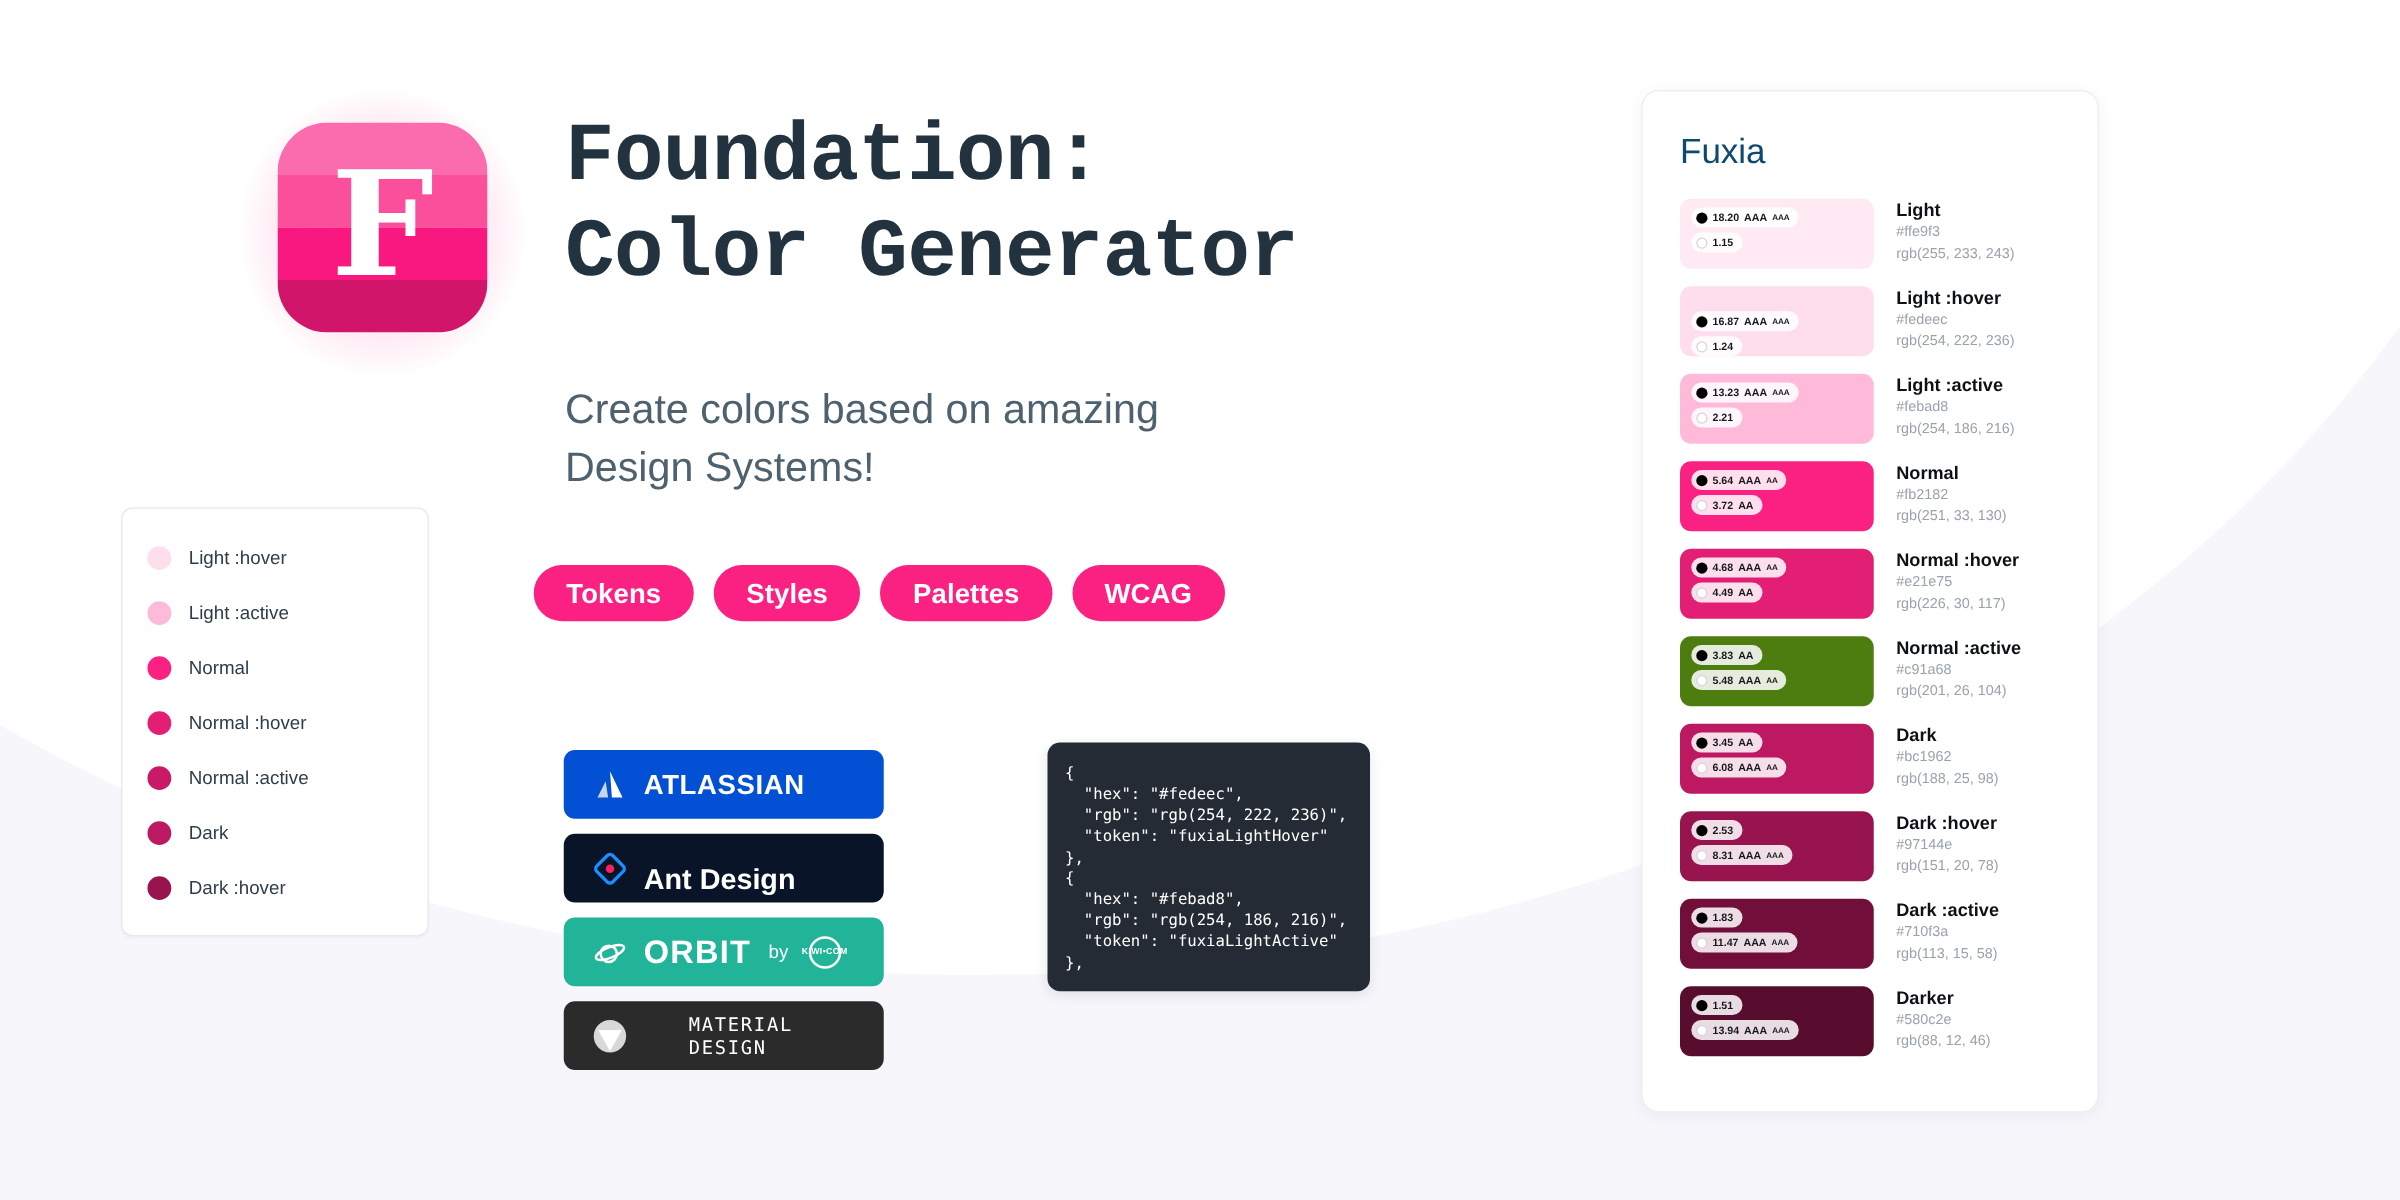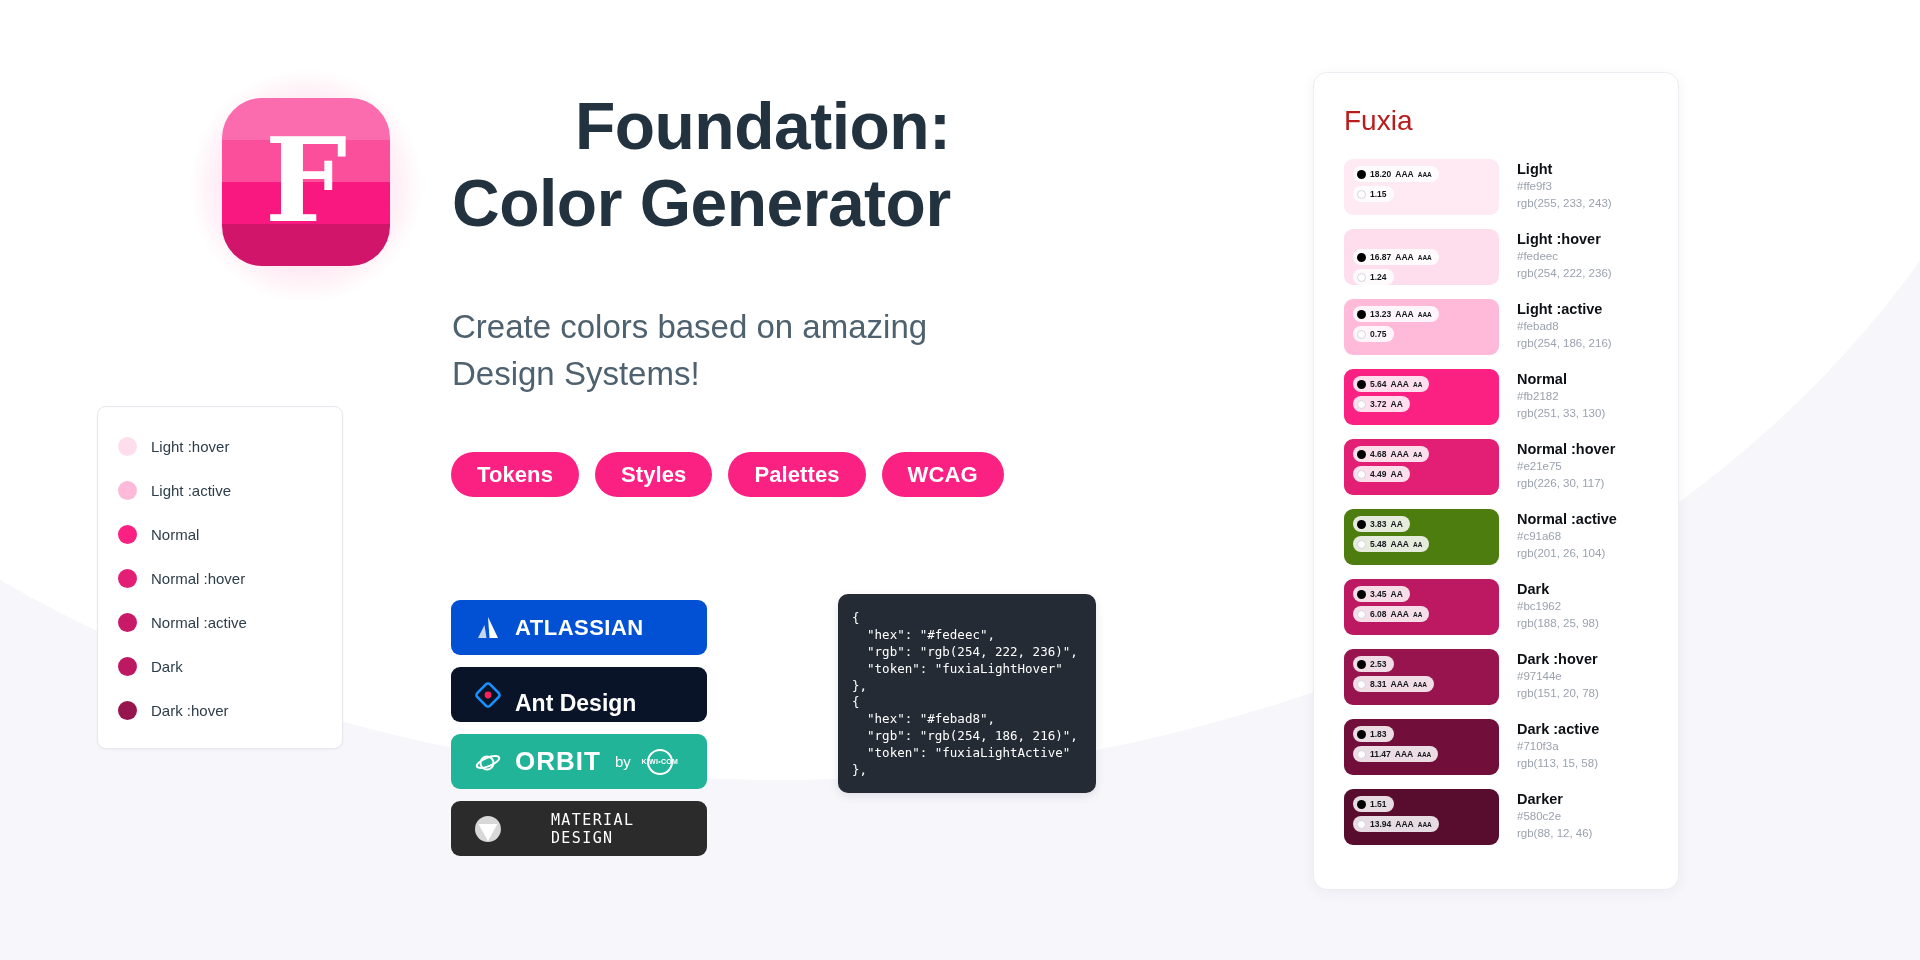--- a/index.html
+++ b/index.html
@@ -83,43 +83,42 @@
     color: #ffffff;
     line-height: 1;
     padding-bottom: 4px;
   }
 
   
   #headline {
     position: absolute;
     left: 452px;
     top: 88px;
-    font-family: Liberation Sans, sans-serif;
+    font-family: Liberation Mono, monospace;
     font-weight: 700;
     font-size: 66px;
     line-height: 1.16;
     letter-spacing: -0.5px;
     color: #22333f;
     white-space: pre-line;
-    text-align: right;
   }
   #subhead {
     position: absolute;
     left: 452px;
     top: 304px;
     font-size: 33px;
     line-height: 1.42;
     color: #4e616e;
     white-space: pre-line;
   }
 
   
   #pill-row {
     position: absolute;
-    left: 451px;
+    left: 427px;
     top: 452px;
     display: flex;
     gap: 16px;
   }
   .pill {
     height: 45px;
     padding: 0 26px;
     border-radius: 23px;
     background: #fb2182;
     color: #ffffff;
@@ -230,21 +229,21 @@
     top: 72px;
     width: 366px;
     background: #ffffff;
     border: 1px solid #ececf2;
     border-radius: 14px;
     padding: 32px 30px 30px 30px;
     box-shadow: 0 3px 14px rgba(30,30,70,0.05);
   }
   #palette-title {
     font-size: 28px;
-    color: #b91c1c;
+    color: #0c4a6e;
     margin-bottom: 22px;
     font-weight: 400;
   }
   .swatch-row {
     display: flex;
     align-items: flex-start;
     gap: 18px;
     margin-bottom: 14px;
   }
   .swatch-chip {
@@ -441,21 +440,21 @@
         <div class="swatch-row">
           <div class="swatch-chip" style="background: rgb(254, 186, 216);">
             <span class="wcag-badge">
               <span class="wcag-dot black"></span>
               <span>13.23</span>
               <span>AAA</span>
               <span class="wcag-aa">AAA</span>
             </span>
             <span class="wcag-badge">
               <span class="wcag-dot white"></span>
-              <span>0.75</span>
+              <span>2.21</span>
             </span>
           </div>
           <div class="swatch-meta">
             <div class="swatch-name">Light :active</div>
             <div class="swatch-hex">#febad8</div>
             <div class="swatch-rgb">rgb(254, 186, 216)</div>
           </div>
         </div>
         <div class="swatch-row">
           <div class="swatch-chip" style="background: rgb(251, 33, 130);">

